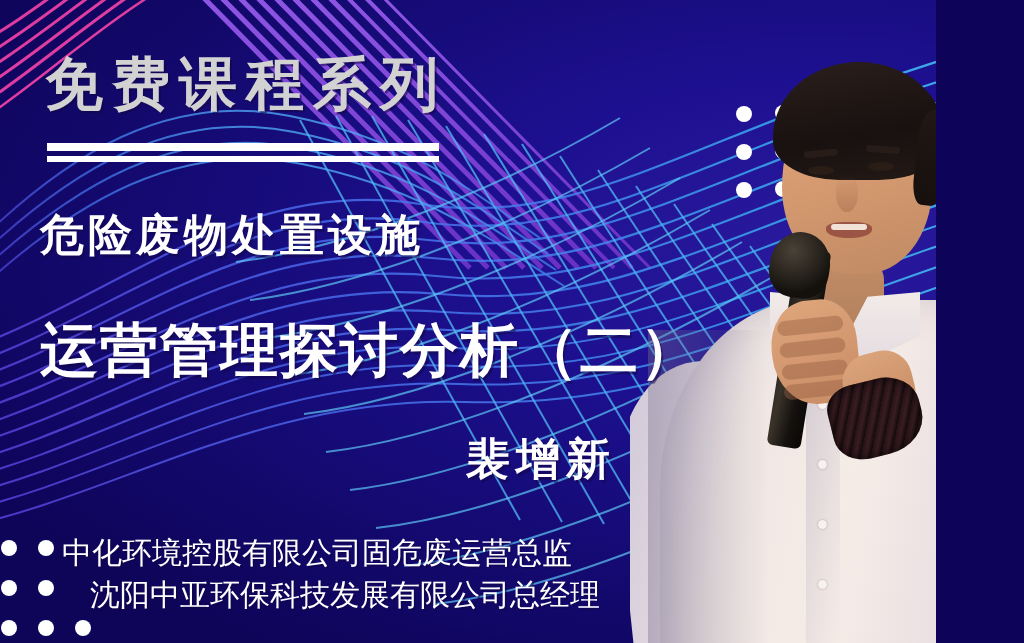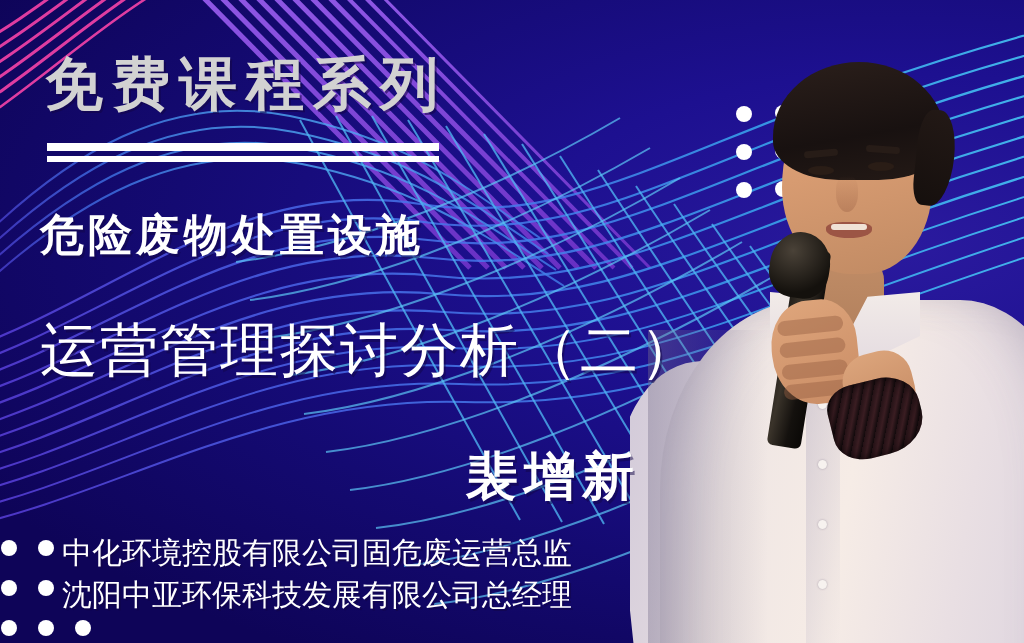--- a/index.html
+++ b/index.html
@@ -1,21 +1,21 @@
 <!DOCTYPE html>
 <html><head>
 <meta charset="utf-8">
 <style>
   * { margin:0; padding:0; box-sizing:border-box; }
   html,body { width:1024px; height:643px; overflow:hidden; background:#0d0358; }
   body { font-family:"Liberation Serif", serif; }
 
   #poster{
     position:relative;
-    width:1024px; height:643px;
+    width:936px; height:643px;
     overflow:hidden;
     background:
       radial-gradient(130% 95% at 88% 38%, #2a1a9e 0%, #1d1090 28%, #140a72 55%, #0e0458 80%),
       linear-gradient(120deg,#140663 0%,#180a78 45%,#10045e 100%);
   }
 
   
   .layer{ position:absolute; inset:0; pointer-events:none; }
   .layer svg{ display:block; width:1024px; height:643px; }
 
@@ -188,39 +188,38 @@
   .rule-b{ height:6px; background:#ffffff; margin-top:5px; }
 
   .title1{
     position:absolute; left:40px; top:206px;
     font-size:44px; font-weight:bold; letter-spacing:4px;
     color:#ffffff; white-space:nowrap;
     text-shadow:2px 3px 0 rgba(18,6,70,.5);
   }
   .title2{
     position:absolute; left:40px; top:312px;
-    font-size:58px; font-weight:normal; letter-spacing:2px;
+    font-size:58px; font-weight:bold; letter-spacing:2px;
     color:#ffffff; white-space:nowrap;
     text-shadow:2px 3px 0 rgba(18,6,70,.5);
   }
   .speaker{
     position:absolute; left:466px; top:430px;
-    font-size:52px; font-weight:bold; letter-spacing:6px;
+    font-size:44px; font-weight:bold; letter-spacing:6px;
     color:#ffffff; white-space:nowrap;
     text-shadow:2px 3px 0 rgba(18,6,70,.5);
-    margin-top:12px;
   }
   .cred{
     position:absolute; left:62px;
     font-size:30px; font-weight:normal; letter-spacing:0px;
     color:#ffffff; white-space:nowrap;
     text-shadow:2px 2px 0 rgba(18,6,70,.55);
   }
   .cred.l1{ top:533px; }
-  .cred.l2{ top:575px; }
+  .cred.l2{ top:575px;margin-left:28px; }
 </style>
 </head>
 <body>
 
 <div id="poster">
 
   <div class="layer">
     <svg viewBox="0 0 1024 643" xmlns="http://www.w3.org/2000/svg" aria-hidden="true">
       <defs>
         <linearGradient id="gWave" x1="0" y1="1" x2="1" y2="0">

